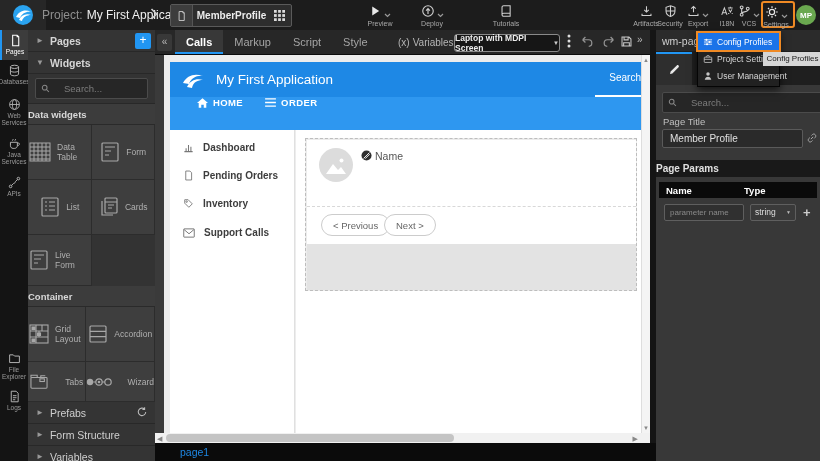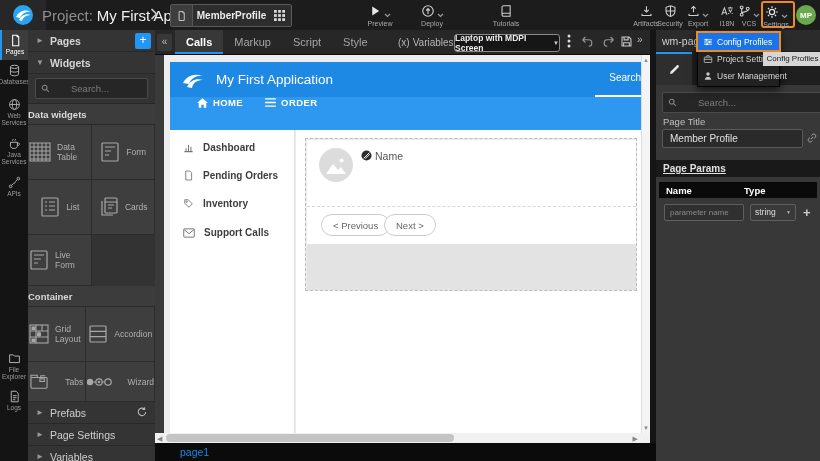--- a/index.html
+++ b/index.html
@@ -2,21 +2,21 @@
 <html><head>
 <meta charset="utf-8">
 <style>
   html,body{margin:0;padding:0;width:820px;height:461px;overflow:hidden;background:#1c1c1c;
     font-family:"Liberation Sans","DejaVu Sans",sans-serif;-webkit-font-smoothing:antialiased;}
   .abs{position:absolute;}
   svg{display:block;}
   
   #topbar{left:0;top:0;width:820px;height:30px;background:#1c1c1c;z-index:30;}
   #logo-tile{left:0;top:0;width:46px;height:30px;background:#272727;display:flex;align-items:center;justify-content:center;}
-  #project-crumb{left:42px;top:0;height:30px;display:flex;align-items:center;gap:4px;font-size:15px;}
+  #project-crumb{left:42px;top:0;height:30px;display:flex;align-items:center;gap:4px;font-size:12px;}
   #project-crumb .plabel{color:#8f8f8f;}
   #project-crumb .pname{color:#f0f0f0;}
   #crumb-chev{left:150px;top:8px;color:#cfcfcf;}
   #page-selector{left:170px;top:4px;width:120px;height:21px;background:#2d2d2d;border:1px solid #5a5a5a;border-radius:2px;display:flex;align-items:center;}
   #page-selector .ficon{width:21px;height:21px;background:#3d3d3d;border-right:1px solid #555;display:flex;align-items:center;justify-content:center;}
   #page-selector .plabel{flex:1;text-align:center;font-size:10px;font-weight:bold;color:#ececec;}
   #page-selector .gicon{width:18px;display:flex;align-items:center;justify-content:center;padding-right:3px;}
   .tb-action{position:absolute;top:3px;display:flex;flex-direction:column;align-items:center;width:40px;}
   .tb-action .irow{display:flex;align-items:flex-end;gap:2px;height:15px;}
   .tb-action .lbl{font-size:7px;color:#aaa;margin-top:2px;white-space:nowrap;}
@@ -29,21 +29,21 @@
   .act-item .albl{font-size:6.5px;color:#9a9a9a;text-align:center;line-height:7px;}
   .act-item.active{background:#3c3c3c;border-left:2px solid #2196f3;width:26px;color:#fff;}
   .act-item.active .albl{color:#fff;}
   
   #leftpanel{left:28px;top:30px;width:127px;height:431px;background:#333;z-index:5;}
   .lp-row{position:relative;height:21px;border-bottom:1px solid #282828;display:flex;align-items:center;padding-left:8px;background:#343434;}
   .lp-row .arr{color:#999;font-size:8px;margin-right:6px;}
   .lp-row .rl{color:#d6d6d6;font-size:10.5px;font-weight:bold;}
   #pages-add{position:absolute;right:4px;top:2.5px;width:16px;height:16px;background:#2196f3;border-radius:2px;color:#fff;font-size:12px;line-height:15px;text-align:center;}
   #lp-search-wrap{height:29px;display:flex;align-items:center;padding:0 7px;border-bottom:1px solid #282828;}
-  .search-box{flex:1;height:19px;background:#262626;border:1px solid #4b4b4b;border-radius:2px;display:flex;align-items:center;padding:0 5px;gap:19px;justify-content:space-between;}
+  .search-box{flex:1;height:19px;background:#262626;border:1px solid #4b4b4b;border-radius:2px;display:flex;align-items:center;padding:0 5px;gap:12px;justify-content:space-between;}
   .search-box input{background:transparent;border:0;outline:0;color:#bbb;font-size:9.5px;width:100%;font-family:inherit;}
   .search-box input::placeholder{color:#7d7d7d;}
   .lp-group{height:20px;background:#3c3c3c;border-bottom:1px solid #2a2a2a;display:flex;align-items:center;color:#d8d8d8;font-size:9.5px;font-weight:bold;}
   .tile-grid{display:grid;grid-template-columns:1fr 1fr;}
   .tile{background:#3e3e3e;border-right:1px solid #2c2c2c;border-bottom:1px solid #2c2c2c;display:flex;flex-direction:row;align-items:center;justify-content:center;gap:5px;height:54px;}
   .tile.short{height:39px;gap:16px;}
   .tile .tlbl{font-size:8.5px;color:#b0b0b0;}
   
   #canvastoolbar{left:155px;top:30px;width:495px;height:25px;background:#272727;border-bottom:1px solid #0c0c0c;box-sizing:border-box;z-index:6;}
   #collapse-left{left:2px;top:4px;width:15px;height:17px;background:#383838;border-radius:2px;color:#bbb;font-size:10px;text-align:center;line-height:16px;}
@@ -89,21 +89,21 @@
   #rightpanel{left:656px;top:30px;width:164px;height:431px;background:#383838;z-index:8;}
   #rp-head{left:0;top:0;width:164px;height:22px;background:#2b2b2b;border-bottom:1px solid #1f1f1f;display:flex;align-items:center;box-sizing:border-box;}
   #rp-head .bc{margin-left:6px;color:#d0d0d0;font-size:10.5px;}
   #rp-tabs{left:0;top:22px;width:164px;height:33px;background:#1f1f1f;}
   #rp-tab-edit{left:0;top:0;width:36px;height:33px;background:#2e2e2e;border-top:2px solid #2196f3;box-sizing:border-box;display:flex;align-items:center;justify-content:center;}
   #rp-search{left:6px;top:62px;width:151px;}
   .rp-label{position:absolute;color:#c0c0c0;font-size:9.5px;}
   #pt-input{left:6px;top:99px;width:141px;height:19px;background:#2a2a2a;border:1px solid #5a5a5a;border-radius:2px;color:#e0e0e0;font-size:10px;padding:0 7px;box-sizing:border-box;font-family:inherit;outline:0;}
   #pt-link{left:150px;top:102px;color:#aaa;}
   #pp-bar{left:0;top:130px;width:164px;height:17px;background:#191919;display:flex;align-items:center;color:#e0e0e0;font-size:10px;font-weight:bold;}
-  #pp-bar span{margin-left:7px;text-decoration:underline;}
+  #pp-bar span{margin-left:0;}
   #pp-table-head{left:3px;top:152px;width:158px;height:16px;background:#0a0a0a;display:flex;align-items:center;color:#fff;font-size:9.5px;font-weight:bold;}
   #pp-table-head .c1{margin-left:7px;width:78px;}
   #pp-row{left:3px;top:170px;width:158px;height:24px;display:flex;align-items:center;}
   #param-input{margin-left:5px;width:80px;height:17px;background:#303030;border:1px solid #5f5f5f;border-radius:2px;color:#ccc;font-size:8px;padding:0 5px;box-sizing:border-box;font-family:inherit;outline:0;}
   #param-input::placeholder{color:#8a8a8a;}
   #type-select{margin-left:6px;width:46px;height:17px;background:#3a3a3a;border:1px solid #5f5f5f;border-radius:2px;display:flex;align-items:center;justify-content:space-between;padding:0 4px;color:#ddd;font-size:8.5px;box-sizing:border-box;}
   #add-param{margin-left:7px;color:#ccc;font-size:13px;font-weight:bold;}
   
   #settings-menu{left:697px;top:31px;width:81px;background:#212121;border:1px solid #050505;box-shadow:0 3px 8px rgba(0,0,0,.65);z-index:40;padding:1px 0 2px;}
   .sm-item{height:17px;display:flex;align-items:center;gap:4px;padding:0 5px;color:#d5d5d5;font-size:8.5px;white-space:nowrap;}
@@ -464,21 +464,21 @@
     <span class="arr">►</span>
     <span class="rl" style="font-weight:normal;color:#cfcfcf">Prefabs</span>
     <span style="position:absolute;right:7px;top:4px">
         <svg width="12" height="12" viewBox="0 0 16 16" stroke="#bbb" fill="none" stroke-width="1.4">
           <path d="M13 8 A5 5 0 1 1 11.5 4.2 M11.5 1.5 V4.5 H8.5"></path>
         </svg>
       </span>
   </div>
   <div class="lp-row">
     <span class="arr">►</span>
-    <span class="rl" style="font-weight:normal;color:#cfcfcf">Page Settings</span>
+    <span class="rl" style="font-weight:normal;color:#cfcfcf">Form Structure</span>
   </div>
   <div class="lp-row">
     <span class="arr">►</span>
     <span class="rl" style="font-weight:normal;color:#cfcfcf">Variables</span>
   </div>
 </div>
 
 <div id="canvastoolbar" class="abs">
   <div id="collapse-left" class="abs">«</div>
   <div id="canvas-tabs" class="abs">

